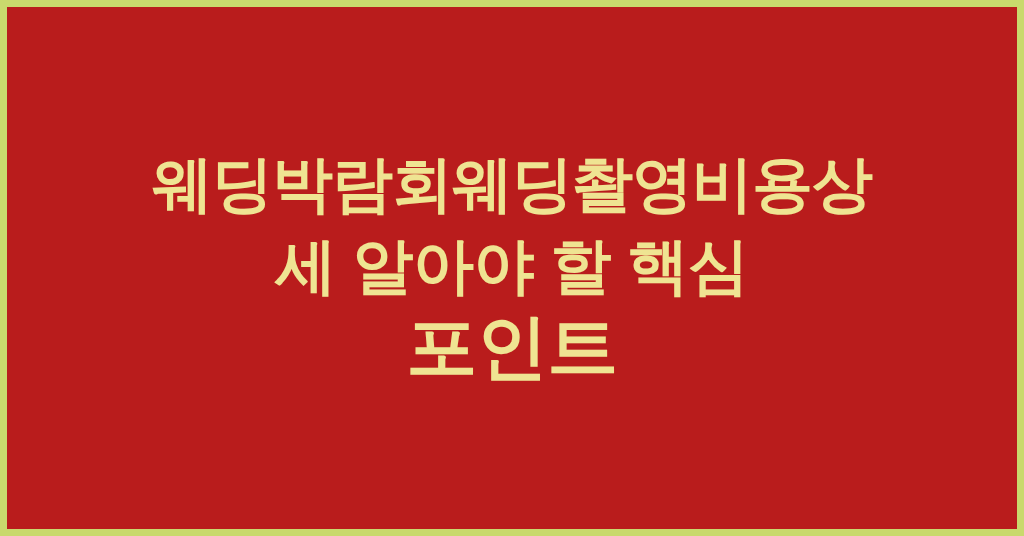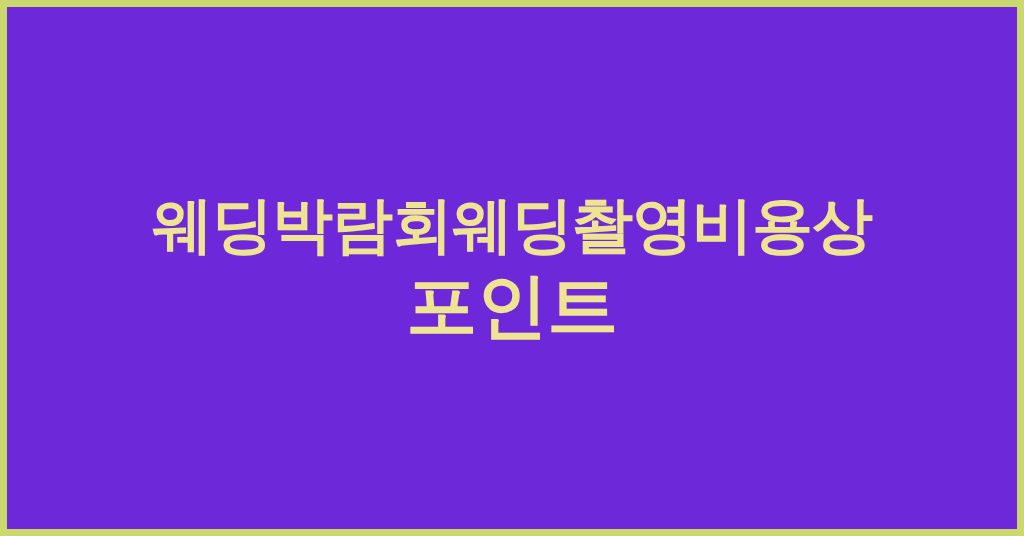--- a/index.html
+++ b/index.html
@@ -55,24 +55,25 @@
   
   .title-line.line-1 {
     letter-spacing: -1px;
   }
 </style>
 </head>
 <body>
 
 <div id="thumbnail-canvas" style="background: rgb(201, 217, 109); width: 1024px; height: 536px;">
 
-  <div id="thumbnail-panel" style="background: #6d28d9; inset: 7px;">
+  <div id="thumbnail-panel" style="background: #b91c1c; inset: 7px;">
 
     <div id="title-block">
 
       <span class="title-line line-1" style="color: rgb(239, 228, 146); font-size: 61px; line-height: 82px;">웨딩박람회웨딩촬영비용상</span>
 
+      <span class="title-line line-2" style="color: rgb(239, 228, 146); font-size: 61px; line-height: 82px;">세 알아야 할 핵심</span>
 
       <span class="title-line line-3" style="color: rgb(239, 228, 146); font-size: 71px; line-height: 82px;">포인트</span>
 
     </div>
   </div>
 </div>
 
 </body></html>

